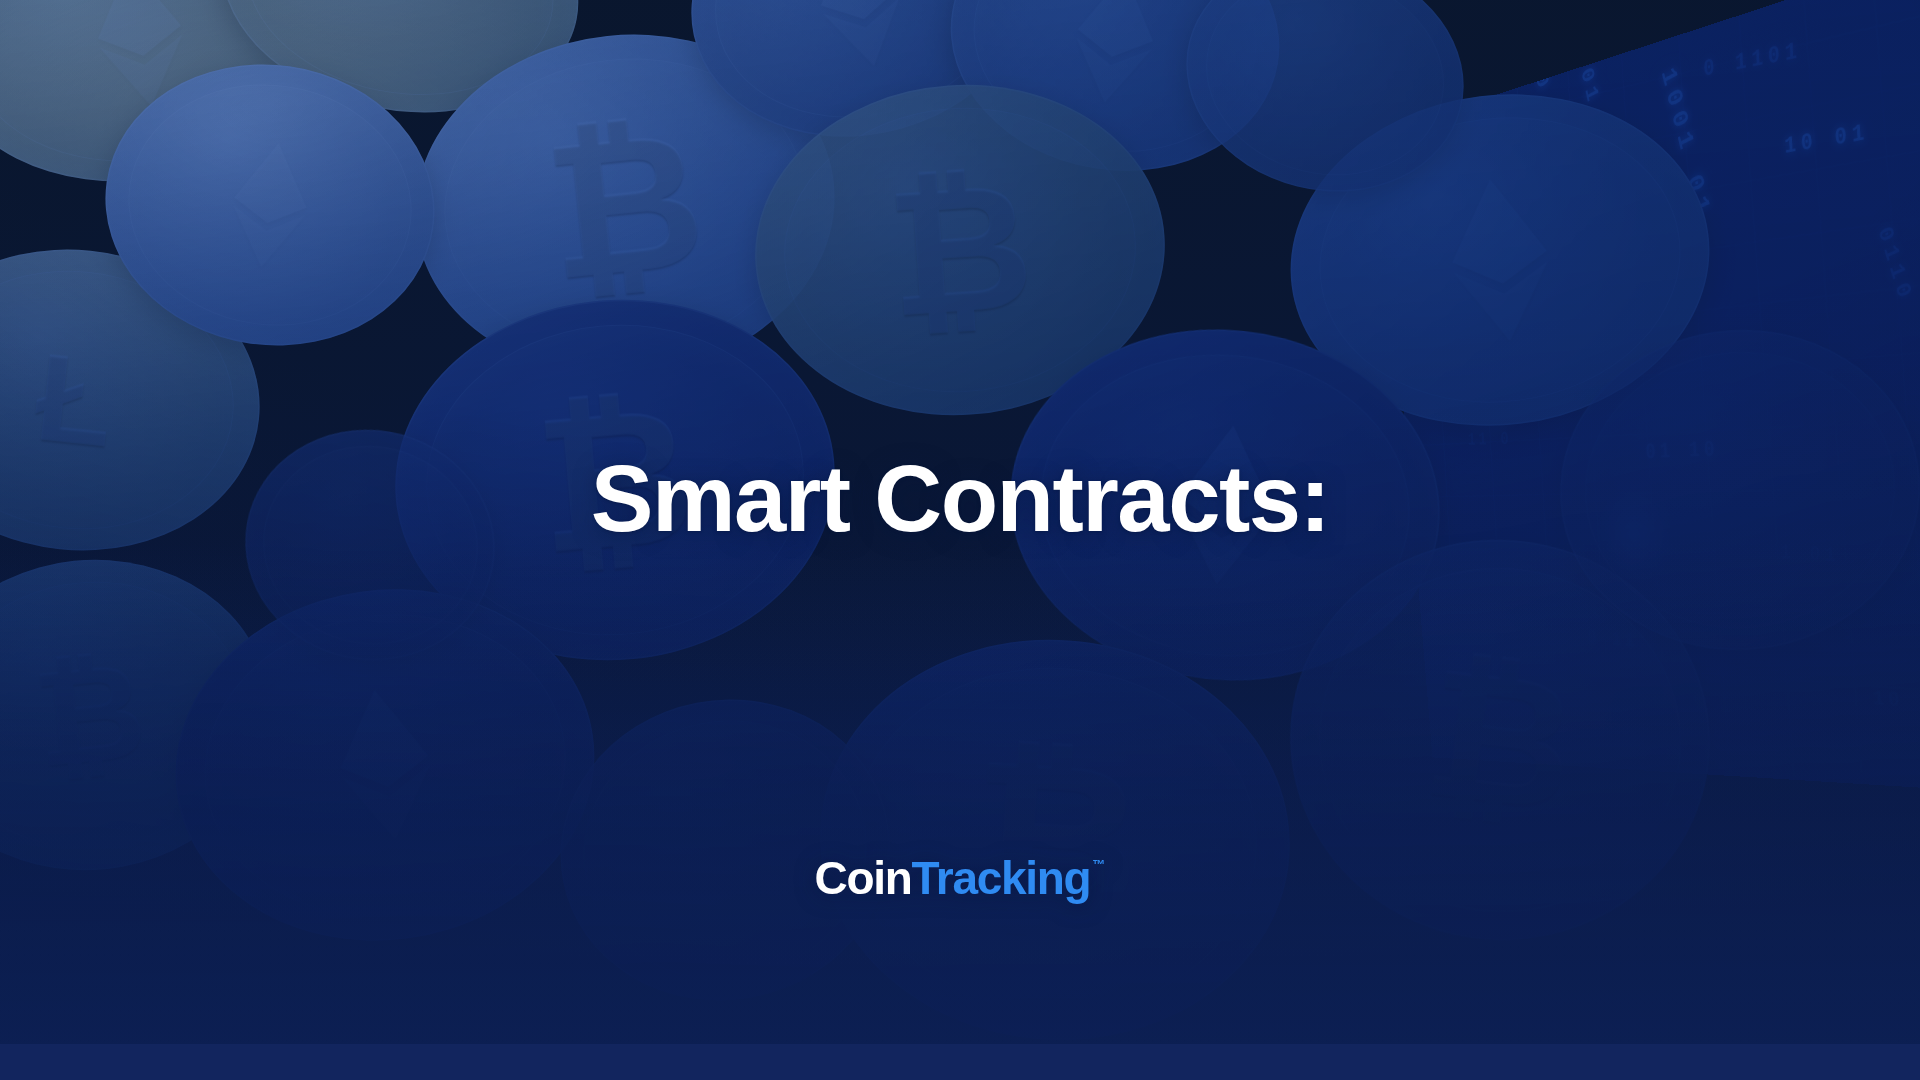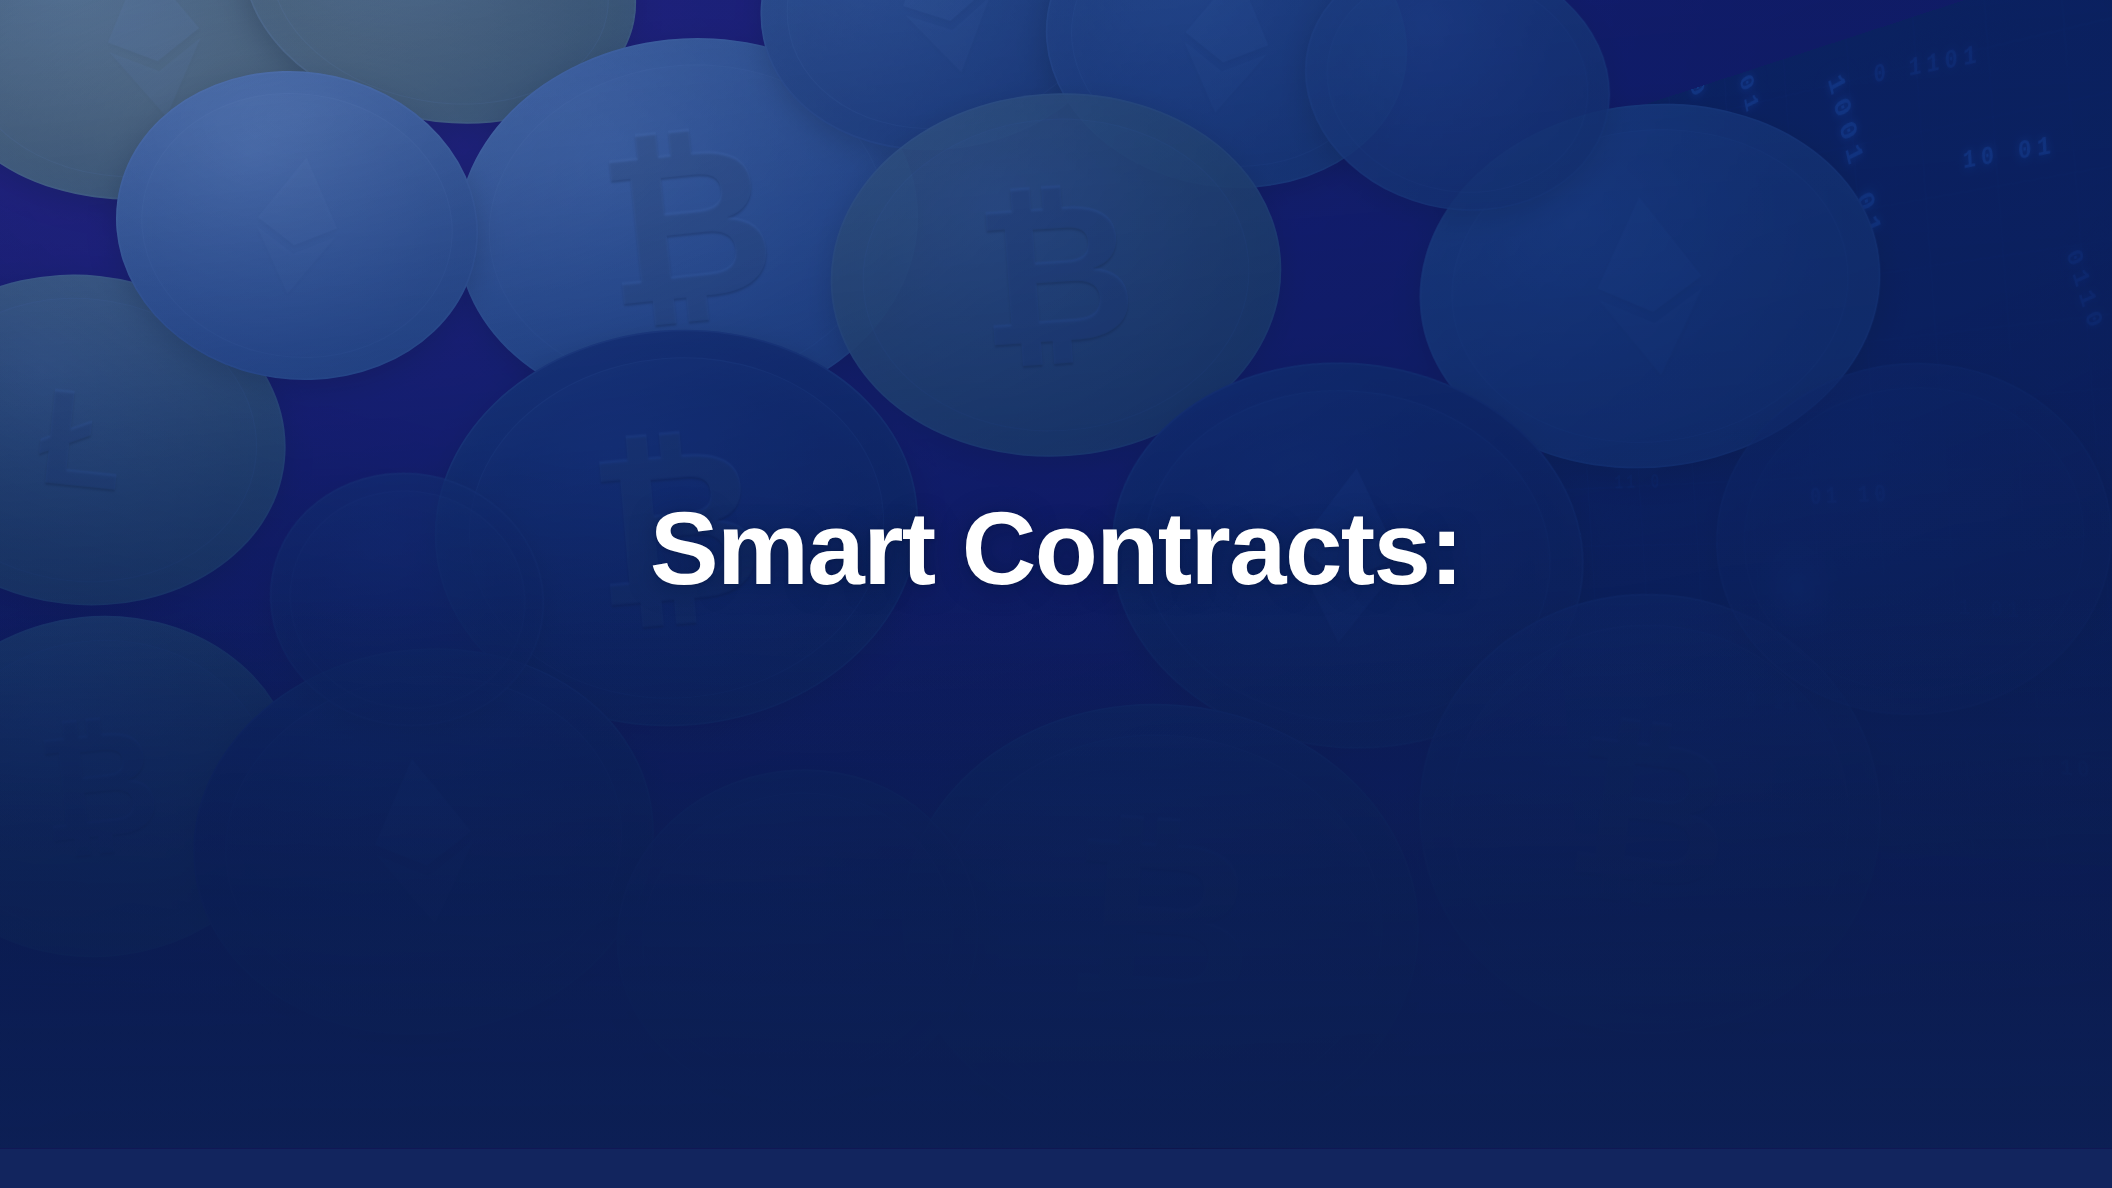--- a/index.html
+++ b/index.html
@@ -10,21 +10,21 @@
     overflow:hidden;
     background:#12255e;
     font-family:"Liberation Sans", sans-serif;
   }
 
   
   .banner {
     position:relative;
     width:1920px; height:1044px;
     overflow:hidden;
-    background:#4c1d95;
+    background:#000000;
   }
 
   
   .photo-layer {
     position:absolute; inset:0;
     overflow:hidden;
   }
 
   
   .coin {
@@ -360,15 +360,20 @@
     <div class="grade2"></div>
     <div class="vignette"></div>
   </div>
 
   <div class="content">
 
     <h1 class="headline">
       <span class="hl-line">Smart Contracts:</span>
     </h1>
 
+    <div class="logo">
+      <span class="logo-coin">Coin</span>
+      <span class="logo-track">Tracking</span>
+      <span class="logo-tm">™</span>
+    </div>
 
   </div>
 </div>
 
 </body></html>

